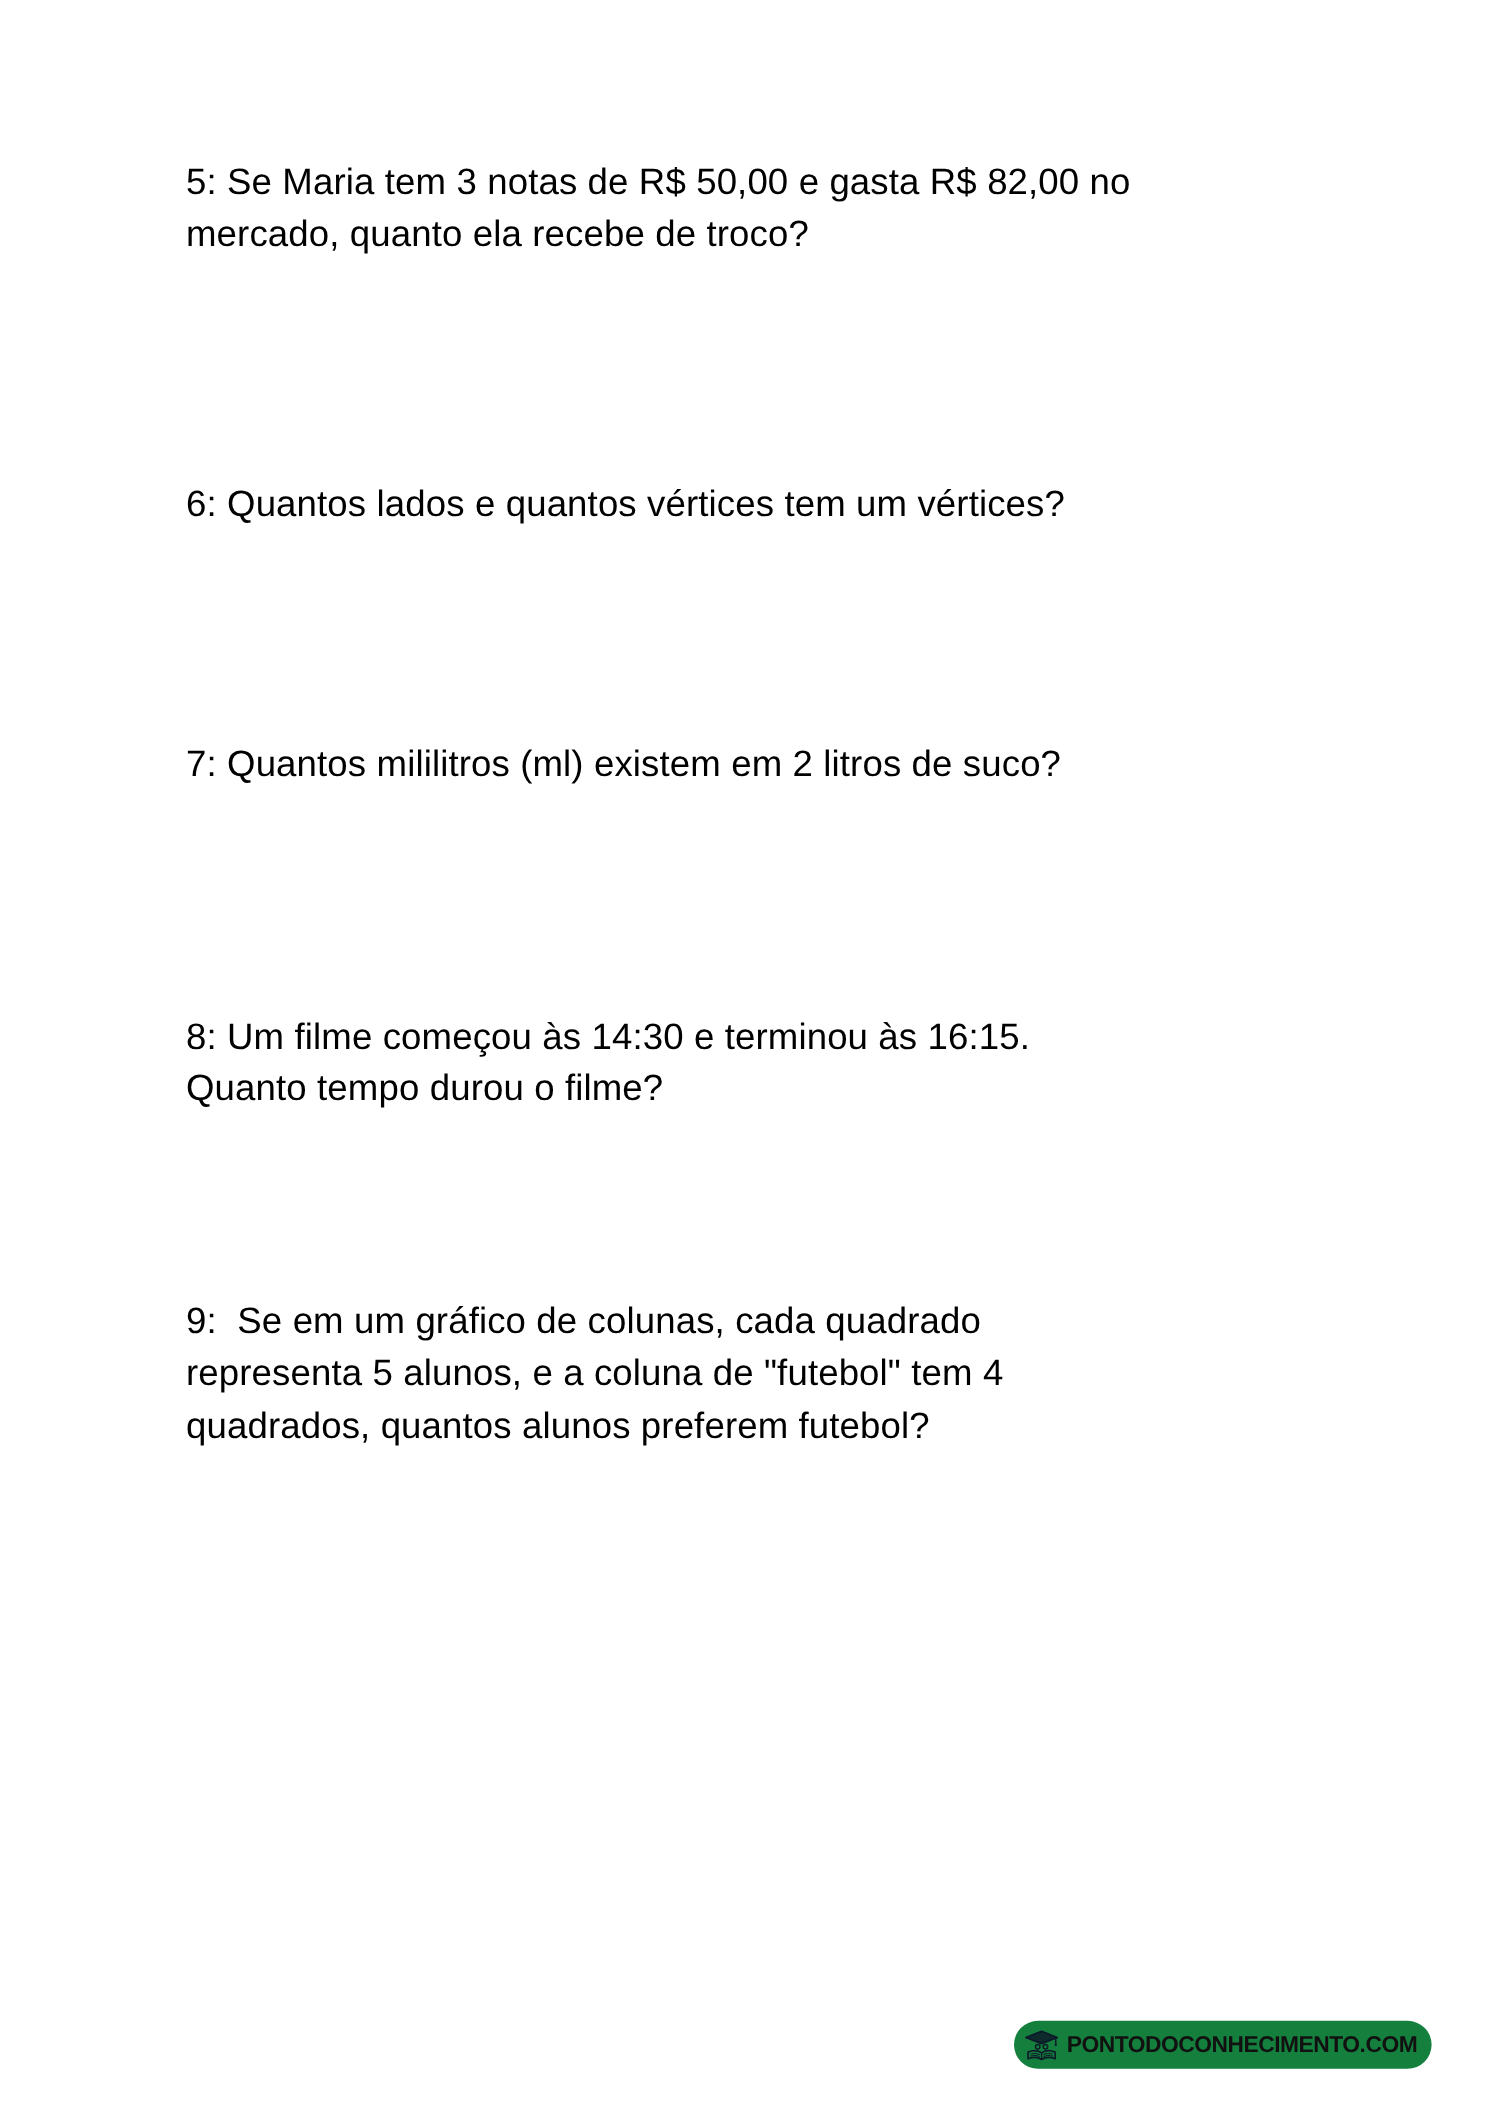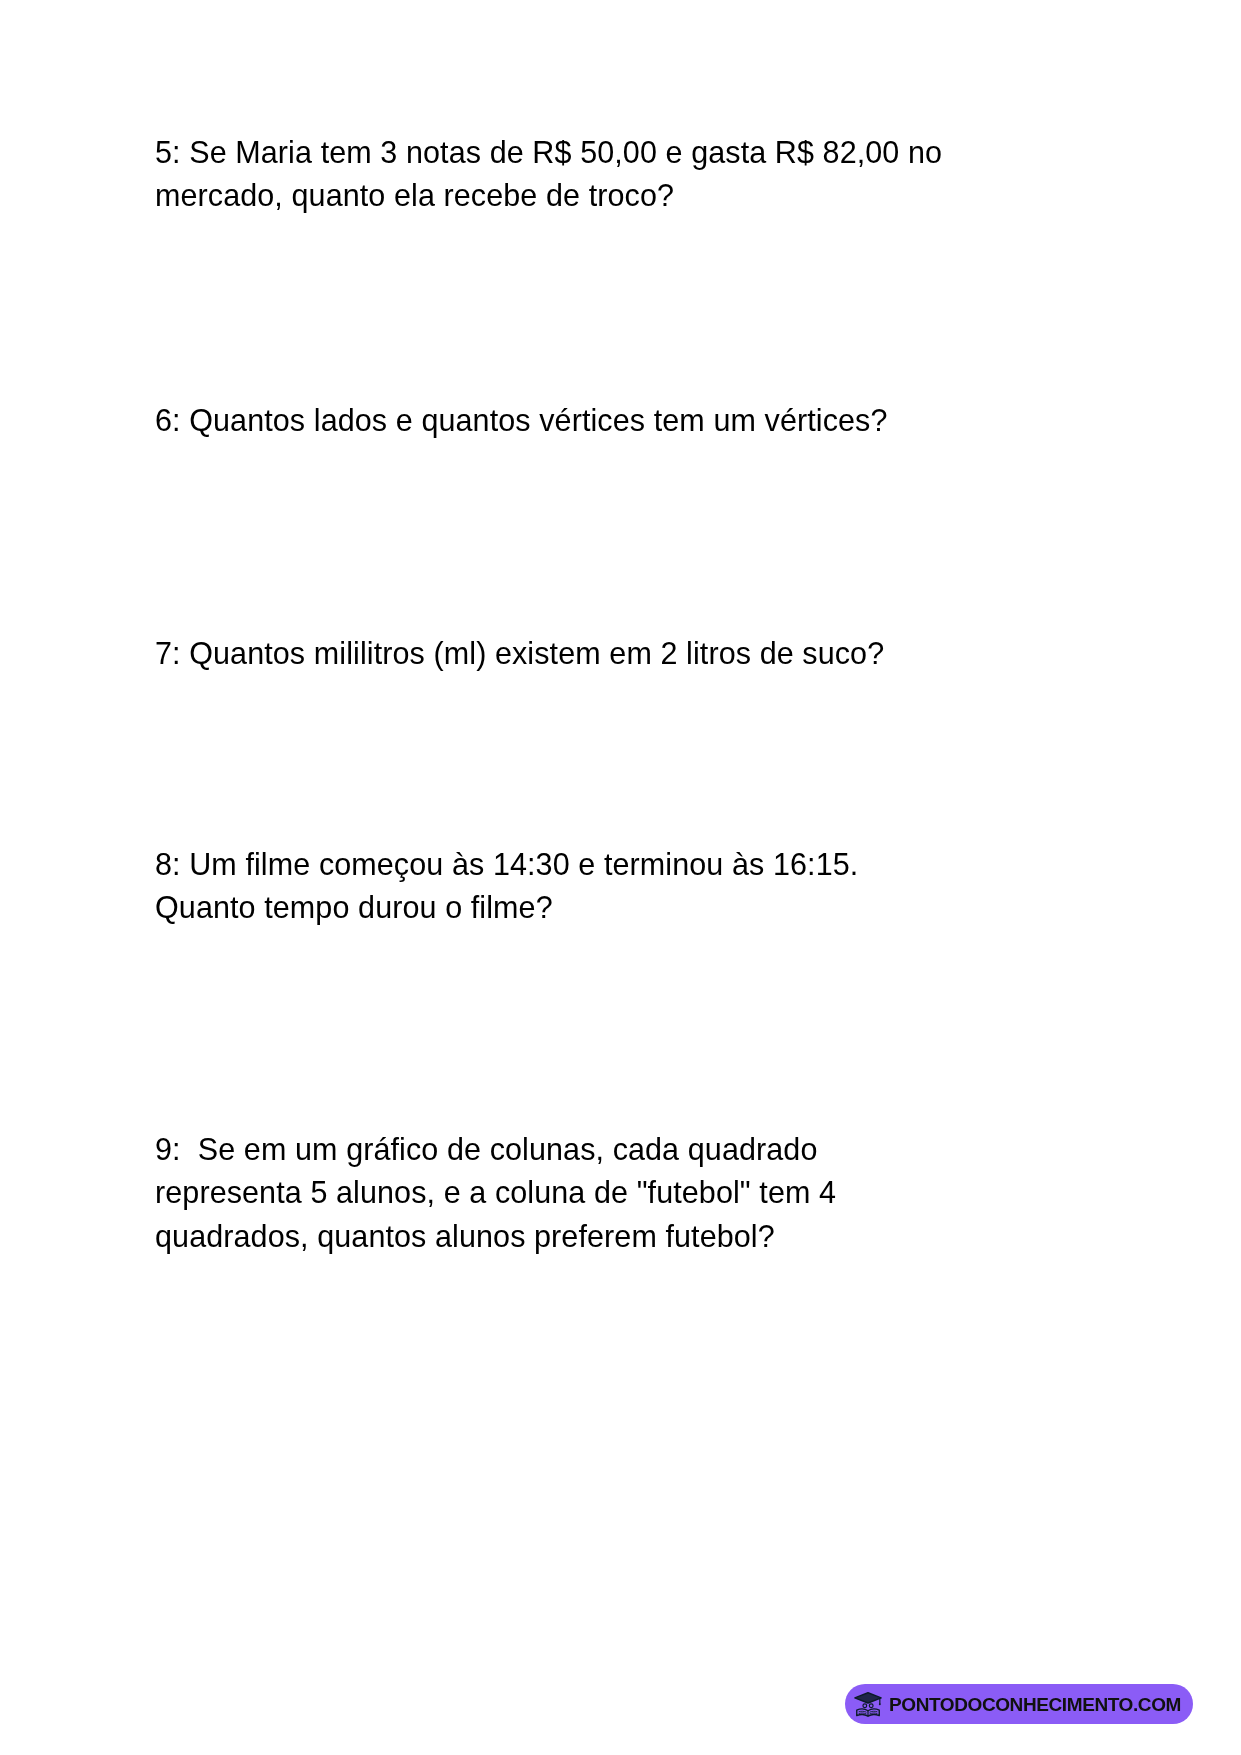--- a/index.html
+++ b/index.html
@@ -38,23 +38,23 @@
     line-height: 1.42;
     letter-spacing: 0.1px;
     color: #000000;
     white-space: pre-wrap;
     font-weight: 400;
   }
 
   
   .q-5 { top: 131px; }
   .q-6 { top: 399px; }
-  .q-7 { top: 632px; }
+  .q-7 { top: 616px; }
   .q-8 { top: 843px; }
-  .q-9 { top: 1128px; width: 700px; }
+  .q-9 { top: 1080px; width: 700px; }
 
   
   .watermark {
     position: absolute;
     left: 845px;
     top: 1684px;
     height: 40px;
     padding: 0 12px 0 8px;
     border-radius: 20px;
     display: flex;
@@ -90,21 +90,21 @@
     <div class="question q-6">6: Quantos lados e quantos vértices tem um vértices?</div>
 
     <div class="question q-7">7: Quantos mililitros (ml) existem em 2 litros de suco?</div>
 
     <div class="question q-8">8: Um filme começou às 14:30 e terminou às 16:15. Quanto tempo durou o filme?</div>
 
     <div class="question q-9">9:  Se em um gráfico de colunas, cada quadrado representa 5 alunos, e a coluna de "futebol" tem 4 quadrados, quantos alunos preferem futebol?</div>
 
   </div>
 
-  <div class="watermark" id="watermark-badge" style="background-color: #8b5cf6;">
+  <div class="watermark" id="watermark-badge" style="background-color: #15803d;">
     <span class="watermark-icon">
       <svg viewBox="0 0 32 32" width="30" height="30" aria-hidden="true">
 
         <path d="M16 4 L30 9.5 L16 15 L2 9.5 Z" fill="none" stroke="#0d1b2a" stroke-width="1.6" stroke-linejoin="round"></path>
         <path d="M16 4 L30 9.5 L16 15 L2 9.5 Z" fill="#0d1b2a" opacity="0.85"></path>
         <path d="M28.6 10 L28.6 15.5" stroke="#0d1b2a" stroke-width="1.3" stroke-linecap="round"></path>
         <circle cx="28.6" cy="16.2" r="1" fill="#0d1b2a"></circle>
 
         <circle cx="12.6" cy="17.8" r="2" fill="none" stroke="#0d1b2a" stroke-width="1.3"></circle>
         <circle cx="19.4" cy="17.8" r="2" fill="none" stroke="#0d1b2a" stroke-width="1.3"></circle>

